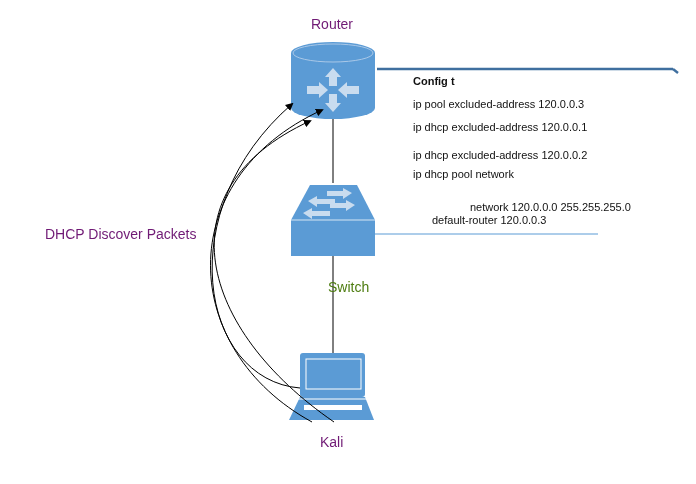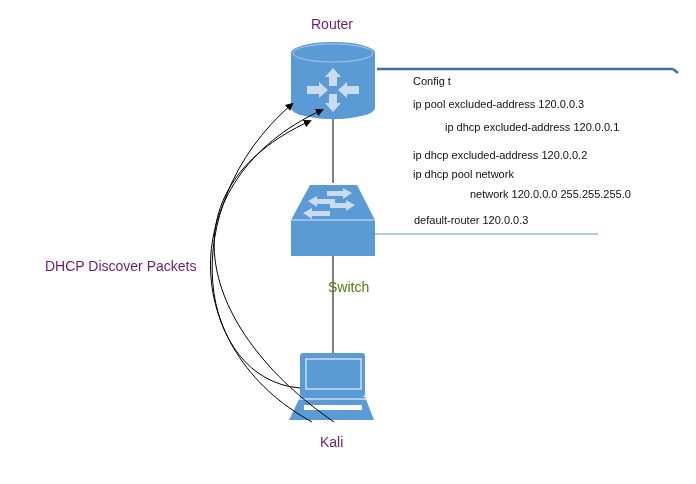--- a/index.html
+++ b/index.html
@@ -69,23 +69,23 @@
   <g fill="none" stroke="#000" stroke-width="1">
     <path d="M300,388 C200,380 170,210 292,104" marker-end="url(#ah)"></path>
     <path d="M312,422 C180,350 170,180 322,110" marker-end="url(#ah)"></path>
     <path d="M334,422 C200,330 160,190 310,121" marker-end="url(#ah)"></path>
   </g>
 </svg>
 
 <div class="lbl" style="left:311px; top:16px;">Router</div>
 <div class="lbl" style="left:328px; top:231px; color:#4d7c0f;margin-top:48px;">Switch</div>
 <div class="lbl" style="left:320px; top:434px;">Kali</div>
-<div class="lbl" style="left:45px; top:226px;margin-top:32px;">DHCP Discover Packets</div>
+<div class="lbl" style="left:45px; top:226px;">DHCP Discover Packets</div>
 
 <div>
-  <div class="cfg" style="top:75px;">Config t</div>
+  <div class="cfg" style="top:75px;font-weight:bold;">Config t</div>
   <div class="cfg" style="top:98px;">ip pool excluded-address 120.0.0.3</div>
-  <div class="cfg" style="top:121px;margin-left:32px;">ip dhcp excluded-address 120.0.0.1</div>
+  <div class="cfg" style="top:121px;">ip dhcp excluded-address 120.0.0.1</div>
   <div class="cfg" style="top:149px;">ip dhcp excluded-address 120.0.0.2</div>
   <div class="cfg" style="top:168px;">ip dhcp pool network</div>
-  <div class="cfg" style="top:188px; left:422px;padding-left:48px;">network 120.0.0.0 255.255.255.0</div>
-  <div class="cfg" style="top:214px; left:414px;">default-router 120.0.0.3</div>
+  <div class="cfg" style="top:201px; left:422px;padding-left:48px;">network 120.0.0.0 255.255.255.0</div>
+  <div class="cfg" style="top:214px; left:432px;">default-router 120.0.0.3</div>
 </div>
 
 </body></html>

